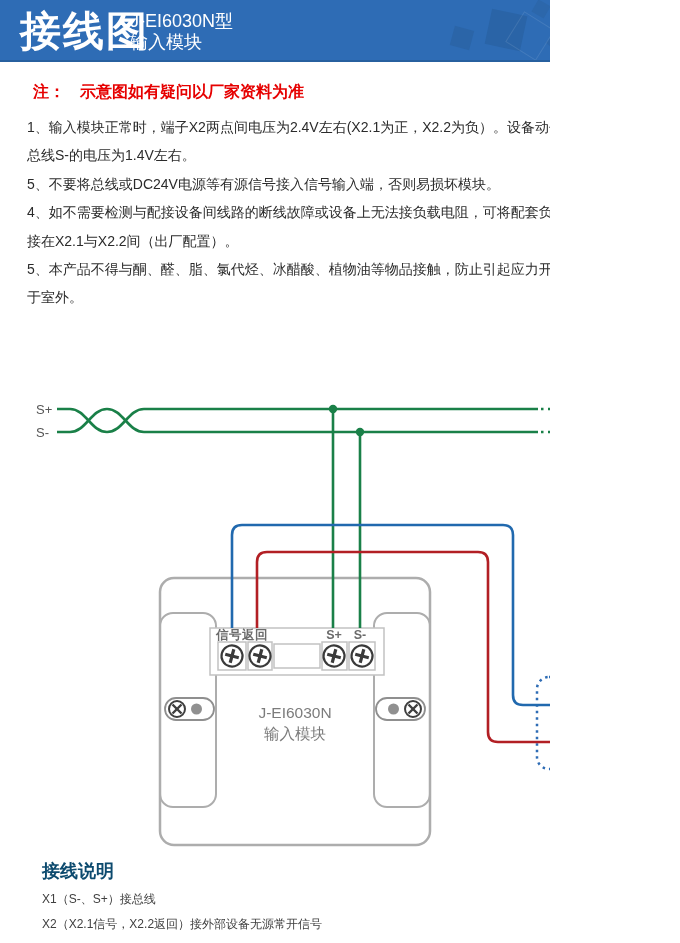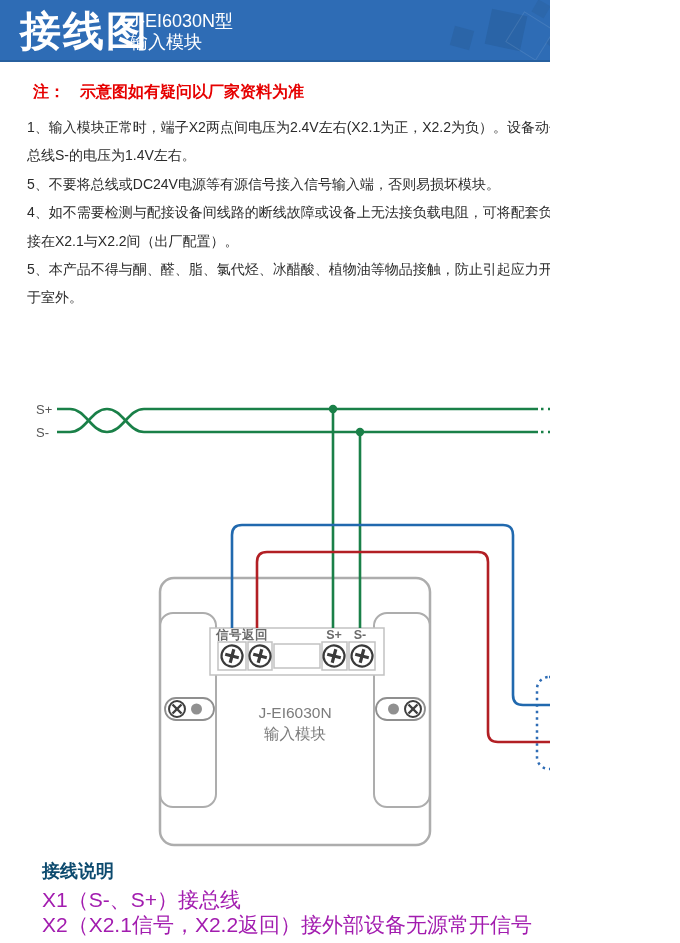--- a/index.html
+++ b/index.html
@@ -32,21 +32,21 @@
   .notes p{margin:0;}
 
   
   .diagram{position:absolute;left:0;top:390px;width:680px;height:466px;}
   .diagram svg{display:block;}
   svg text{font-family:"Liberation Sans",sans-serif;}
 
   
   .footer{position:absolute;left:42px;top:859px;}
   .footer-title{font-size:18px;font-weight:bold;color:#0c4a6e;margin-bottom:4px;}
-  .footer-line{font-size:21px;line-height:25px;color:#a21caf;}
+  .footer-line{font-size:12px;line-height:25px;color:#404040;}
 </style>
 </head>
 <body>
 
 <div class="page">
 
   <header class="header">
     <div class="decor-cube c1"></div>
     <div class="decor-cube c2"></div>
     <div class="decor-cube c3"></div>

